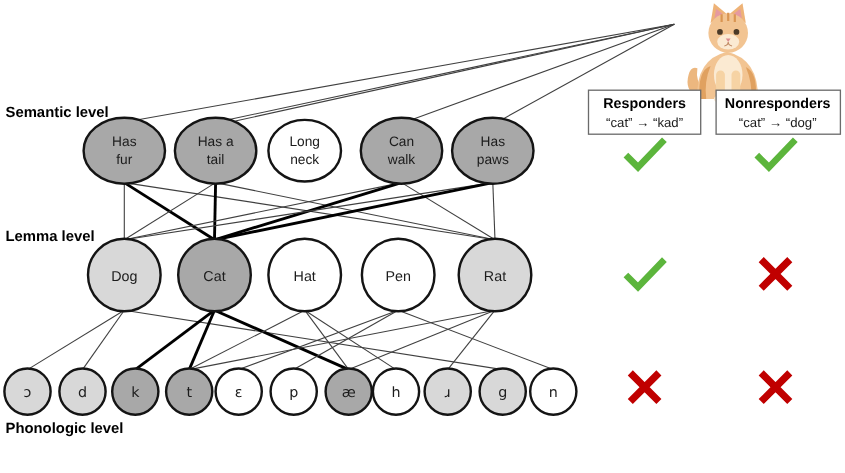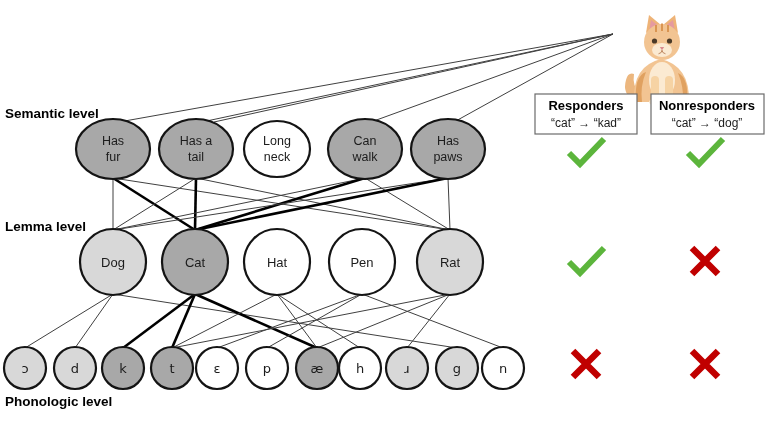--- a/index.html
+++ b/index.html
@@ -1,18 +1,18 @@
 <!DOCTYPE html>
 <html><head>
 <meta charset="utf-8">
 <style>
   html,body { margin:0; padding:0; background:#ffffff; }
   body { width:768px; height:430px; overflow:hidden;
          font-family:"Liberation Sans", sans-serif; }
-  #stage { position:relative; width:768px; height:326px;margin-top:12px; }
+  #stage { position:relative; width:768px; height:326px; }
   svg text { user-select:none; }
 
   .level-label { font-size:13.5px; font-weight:bold; fill:#000000; }
   .node-shape  { stroke:#141414; stroke-width:2.2; fill:#ffffff; }
   .node-shape[data-state="dark"]  { fill:#a8a8a8; }
   .node-shape[data-state="light"] { fill:#d8d8d8; }
   .node-shape[data-state="white"] { fill:#ffffff; }
   .node-label   { font-size:12.5px; fill:#1c1c1c; text-anchor:middle; }
   .lemma-label  { font-size:13px; }
   .phoneme-label{ font-size:13px; font-family:"DejaVu Sans", sans-serif; }

